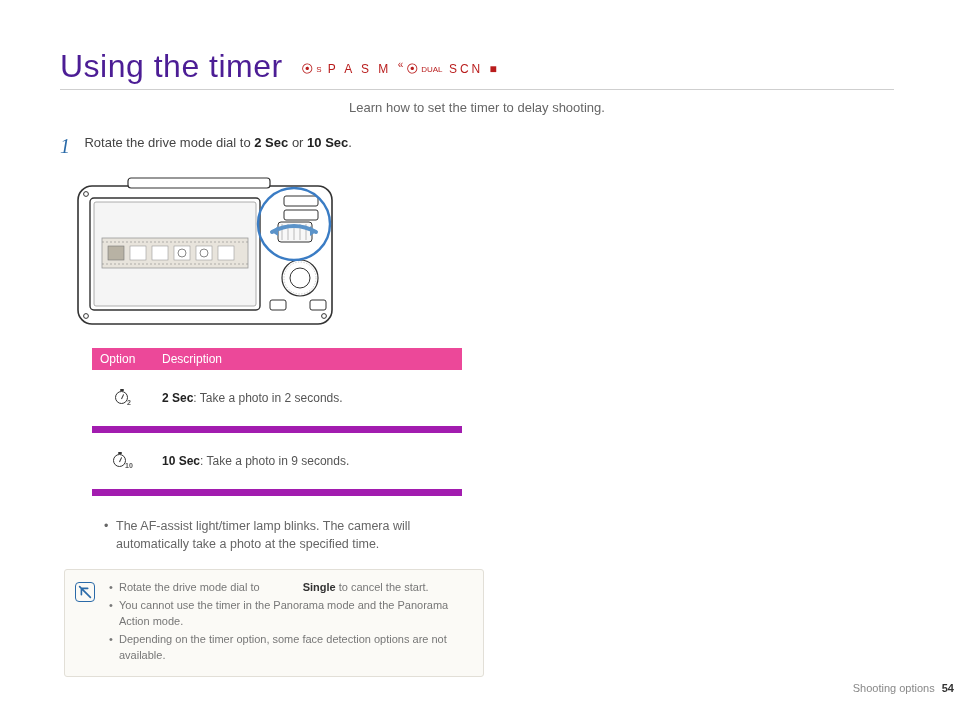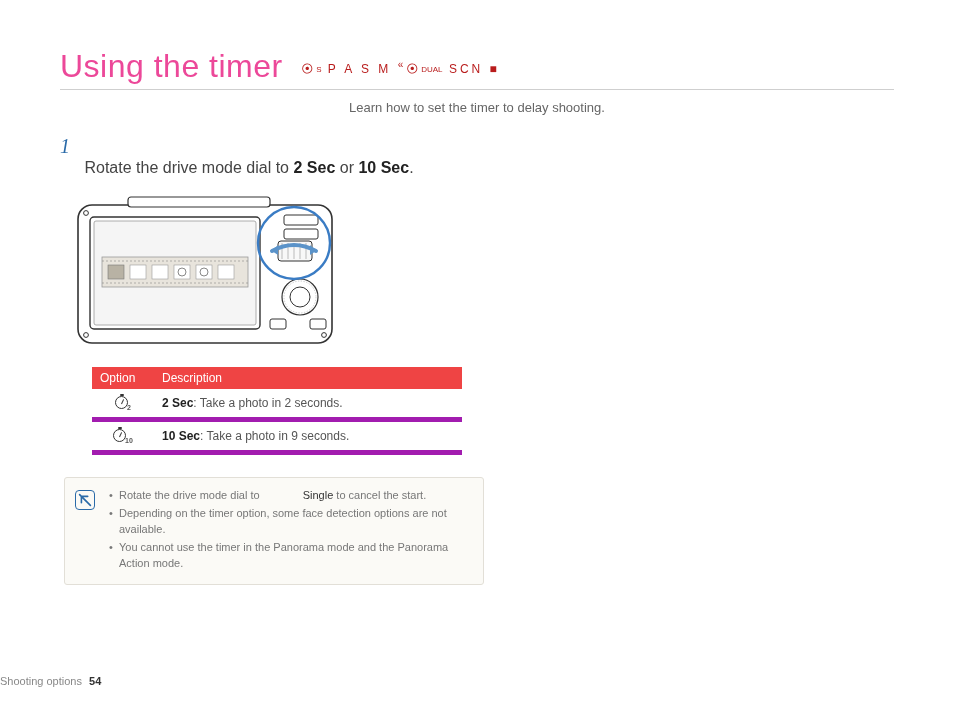--- a/index.html
+++ b/index.html
@@ -7,21 +7,21 @@
     width: 954px;
     height: 720px;
     background: #ffffff;
     font-family: "Helvetica Neue", Arial, sans-serif;
     color: #555;
     position: relative;
     padding: 48px 60px 0 60px;
     font-weight: 300;
   }
   .page-title {
-    color: #ec4899;
+    color: #4c1d95;
     font-size: 32px;
     font-weight: 300;
     display: inline-block;
     letter-spacing: 0.5px;
     font-stretch: condensed;
   }
   .mode-chips {
     display: inline-block;
     margin-left: 14px;
     font-size: 12px;
@@ -48,42 +48,41 @@
     font-size: 20px;
     font-style: italic;
     font-weight: 400;
     display: inline-block;
     width: 20px;
     vertical-align: top;
     font-family: Georgia, serif;
   }
   .step-text {
     display: inline-block;
-    font-size: 16px;
+    font-size: 13px;
     color: #444;
     vertical-align: top;
     max-width: 400px;
-    margin-top: 24px;
   }
   .step-text b { font-weight: 600; color: #222; }
   .camera-illus { margin: 8px 0 12px 12px; }
 
   
   .opt-table { margin: 0 0 22px 32px; width: 370px; border-collapse: collapse; font-size: 12px; }
   .opt-table th {
-    background: #ef4444;
+    background: #ec4899;
     color: #fff;
     font-weight: 400;
     text-align: left;
     padding: 4px 8px;
   }
   .opt-table th:first-child { width: 62px; }
   .opt-table td {
-    padding: 6px 8px;
-    border-bottom: 5px solid #a21caf;
+    padding: 20px 8px;
+    border-bottom: 7px solid #a21caf;
     color: #555;
   }
   .opt-table td:first-child { text-align: center; font-size: 13px; }
   .opt-table td b { font-weight: 600; color: #222; }
   .timer-icon { display:inline-block; width:13px; height:13px; border:1.3px solid #333; border-radius:50%; position:relative; vertical-align:-2px;}
   .timer-icon::before{content:"";position:absolute;width:1.3px;height:5px;background:#333;left:5px;top:2px;transform-origin:bottom;transform:rotate(25deg);}
   .timer-icon::after{content:"";position:absolute;width:4px;height:2px;background:#333;left:4px;top:-3px;border-radius:1px;}
   .timer-sub { font-size: 7px; font-weight:700; vertical-align:-3px; margin-left:-1px;}
 
   .sub-bullets { margin: 6px 0 16px 44px; }
@@ -124,27 +123,27 @@
   .note-box ul { list-style: none; }
   .note-box li {
     font-size: 11px;
     color: #777;
     line-height: 1.45;
     position: relative;
     padding-left: 10px;
     margin-bottom: 2px;
   }
   .note-box li::before { content: "•"; position: absolute; left: 0; }
-  .note-box b { font-weight: 400; color: #333; padding-left: 40px; }
+  .note-box b { font-weight: 700; color: #333; padding-left: 40px; }
 
   .footer {
     position: absolute;
-    bottom: 33px;
+    bottom: 26px;
     left: 0; right: 0;
-    text-align: left;
+    text-align: right;
     font-size: 11px;
     color: #888;
   }
   .footer .pg { color: #333; font-weight: 600; margin-left: 4px; }
 </style>
 </head>
 <body>
 
 
 
@@ -233,31 +232,34 @@
         <td><b>2 Sec</b><span>: Take a photo in 2 seconds.</span></td>
       </tr>
       <tr>
         <td><span class="timer-icon"></span><span class="timer-sub">10</span></td>
         <td><b>10 Sec</b><span>: Take a photo in 9 seconds.</span></td>
       </tr>
     </tbody>
   </table>
 
 
+  <ul class="sub-bullets">
+    <li>The AF-assist light/timer lamp blinks. The camera will automatically take a photo at the specified time.</li>
+  </ul>
 
   <div class="note-box">
     <span class="note-icon">
       <svg viewBox="0 0 20 20">
           <path d="M4 4 L16 16 M6 13 L6 6 L13 6" stroke="#2a6aa8" stroke-width="1.8" fill="none" stroke-linecap="round"></path>
         </svg>
     </span>
     <ul>
       <li><span>Rotate the drive mode dial to </span><b>Single</b><span> to cancel the start.</span></li>
+      <li><span>You cannot use the timer in the Panorama mode and the Panorama Action mode.</span></li>
       <li><span>Depending on the timer option, some face detection options are not available.</span></li>
-      <li><span>You cannot use the timer in the Panorama mode and the Panorama Action mode.</span></li>
     </ul>
   </div>
 
 </div>
 
 <div class="footer">
   <span>Shooting options</span>
   <span class="pg">54</span>
 </div>
 

